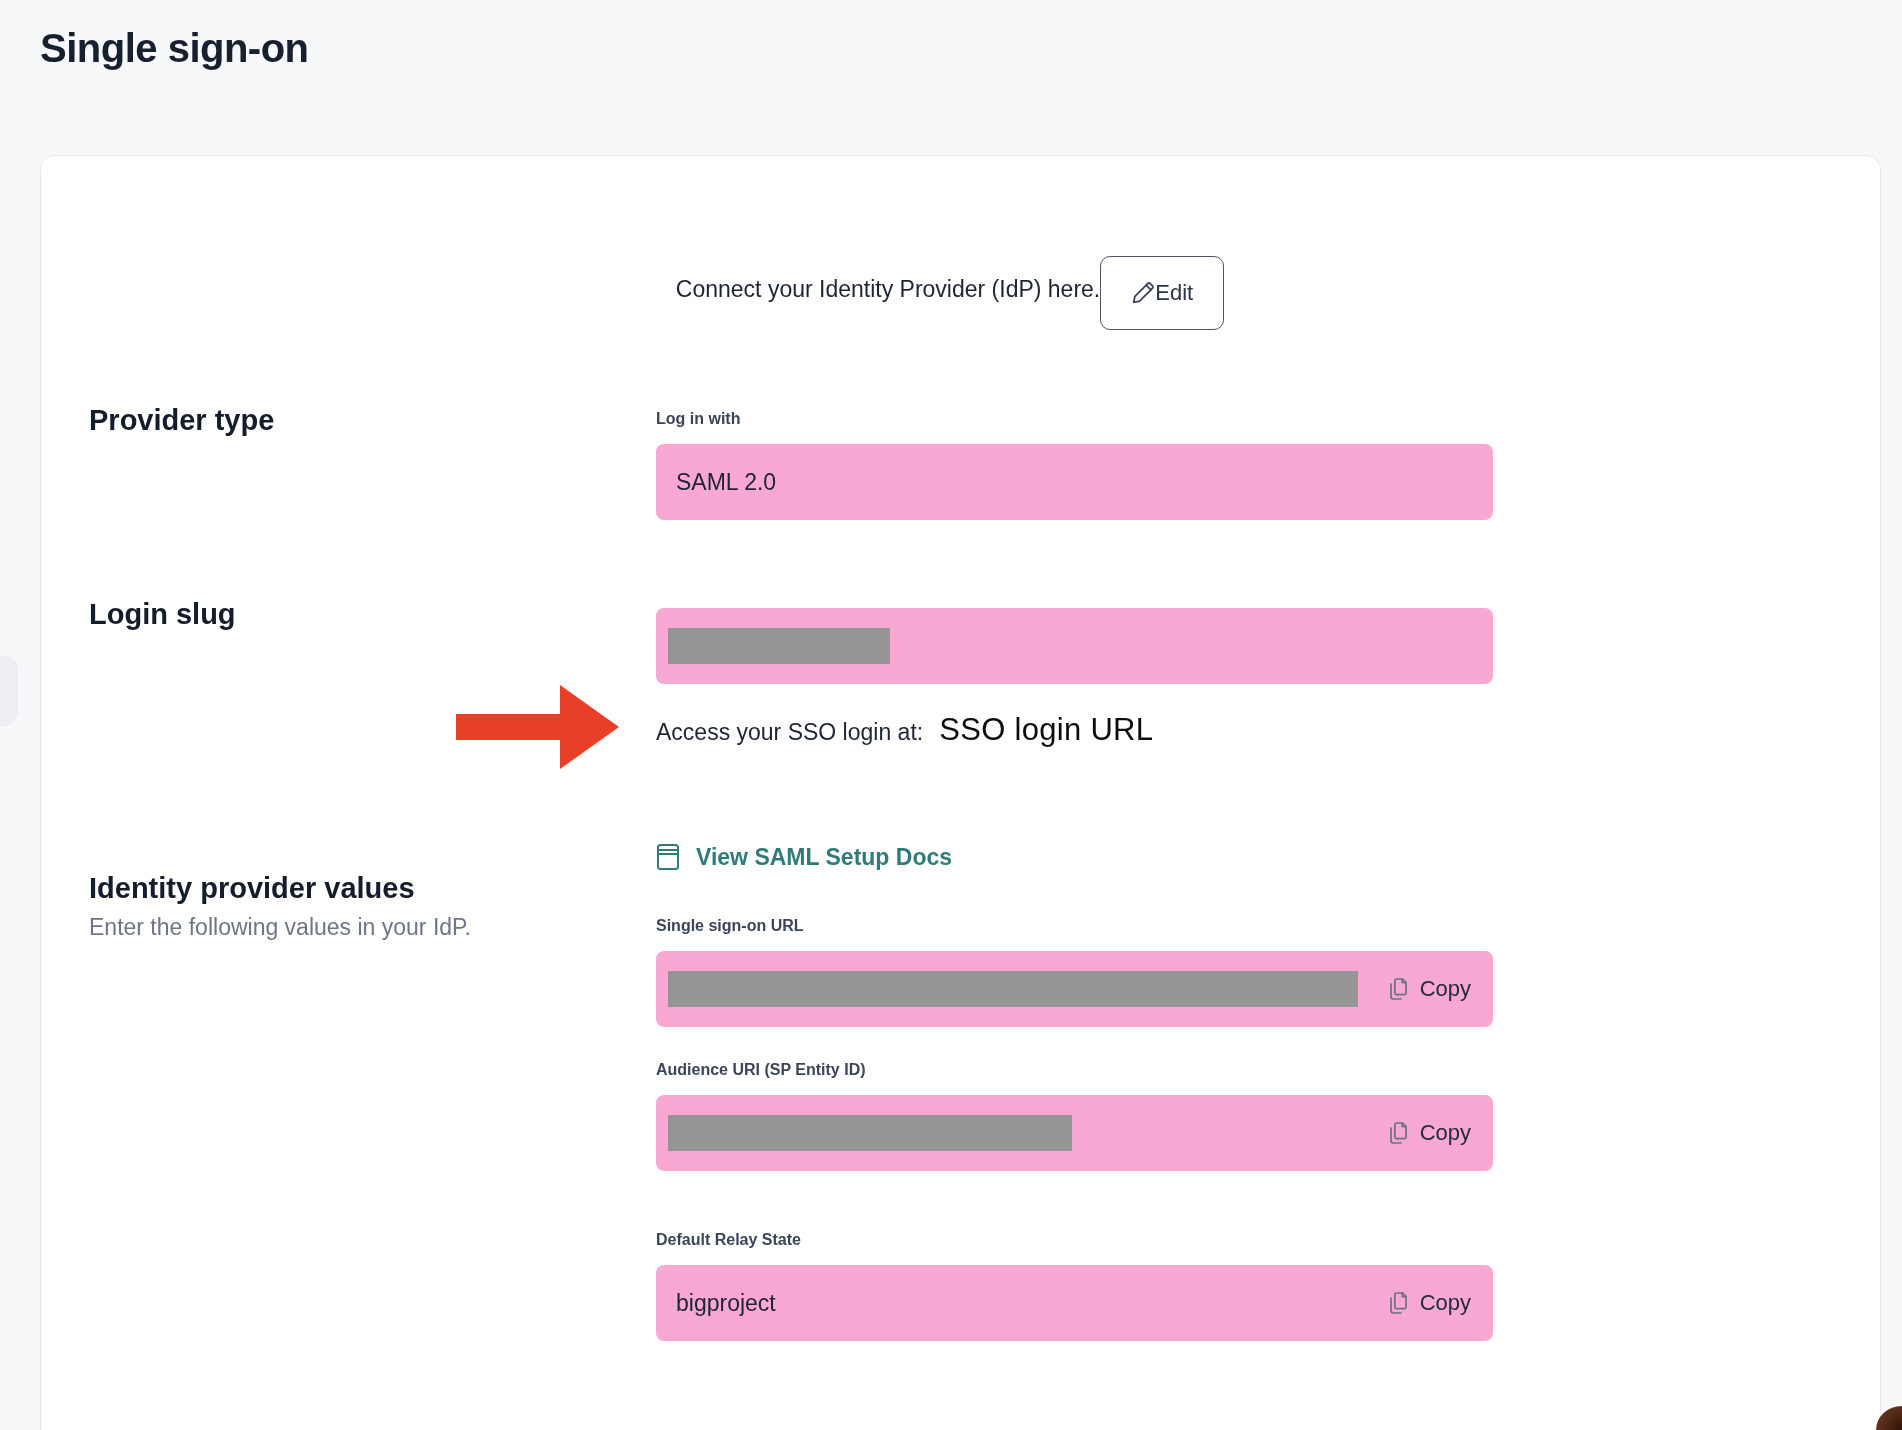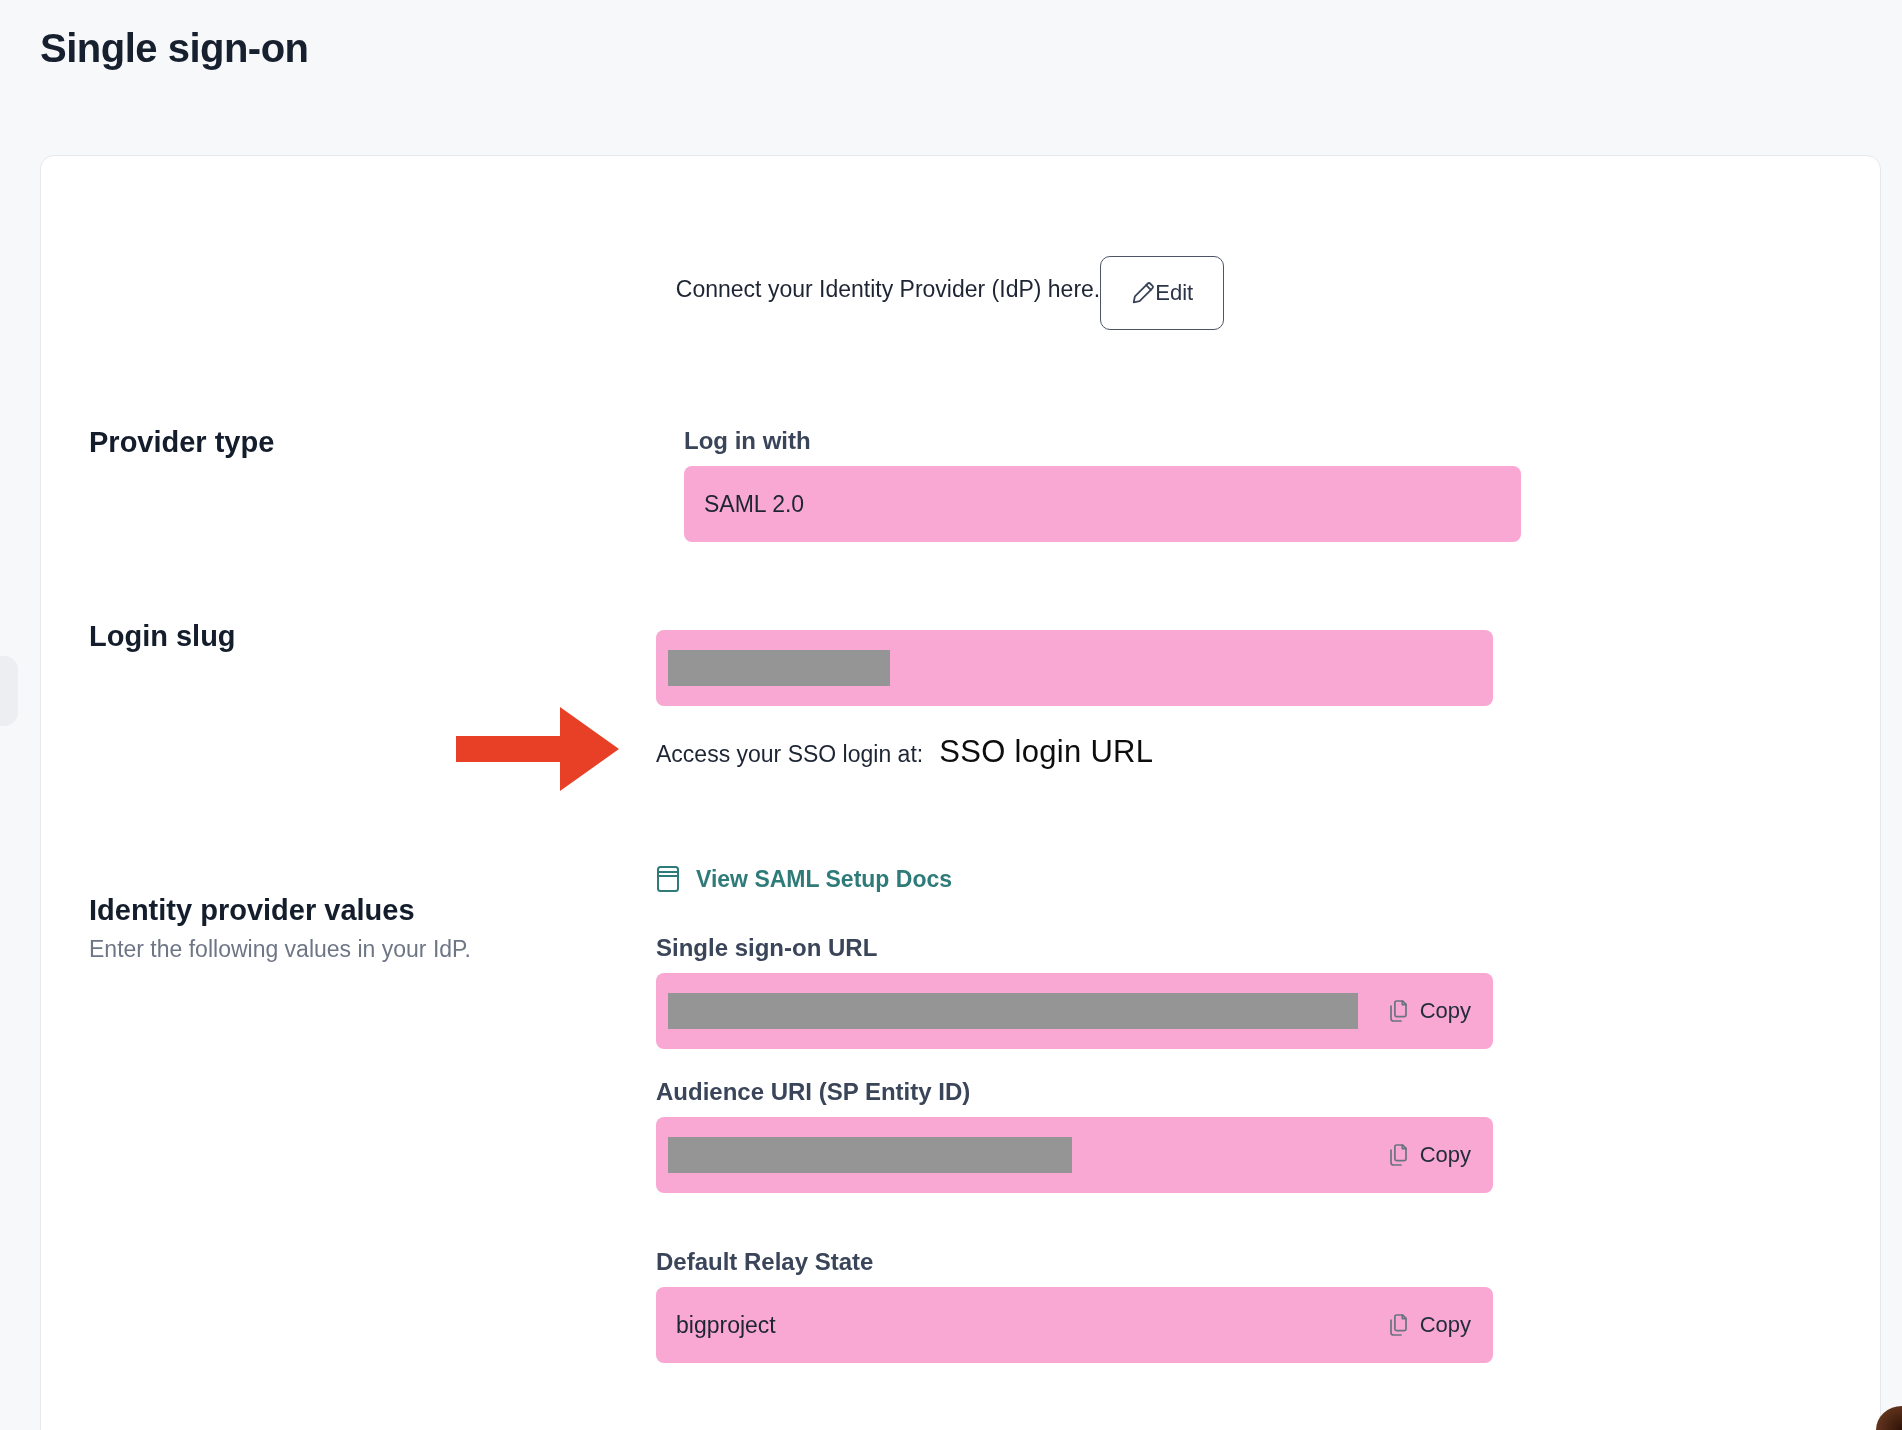--- a/index.html
+++ b/index.html
@@ -43,37 +43,37 @@
     font-size: 22px;
     color: #2b3547;
     cursor: pointer;
     margin-right: 21px;
     font-family: "Liberation Sans", sans-serif;
   }
   .row2 {
     display: grid;
     grid-template-columns: 567px 837px;
   }
-  .provider-row { margin-top: 94px; gap: 28px; }
+  .provider-row { margin-top: 72px; }
   .slug-row { margin-top: 76px; }
   .idp-row { margin-top: 100px; }
   .section-heading {
     font-size: 29px;
     font-weight: 700;
     color: #141d2c;
     line-height: 36px;
   }
   .section-sub {
     font-size: 23px;
     color: #6e7686;
     margin-top: 8px;
   }
   .idp-left { padding-top: 28px; }
   .field-label {
-    font-size: 24px;
+    font-size: 16px;
     font-weight: 700;
     color: #3a455a;
     line-height: 26px;
     margin-top: 4px;
   }
   .field-box {
     margin-top: 12px;
     height: 76px;
     background: #f9a8d4;
     border-radius: 8px;

